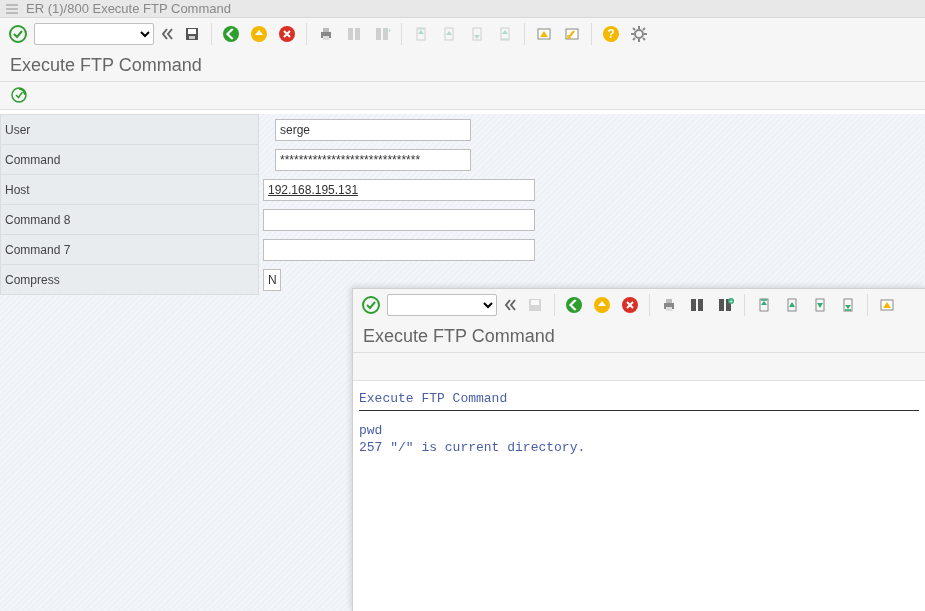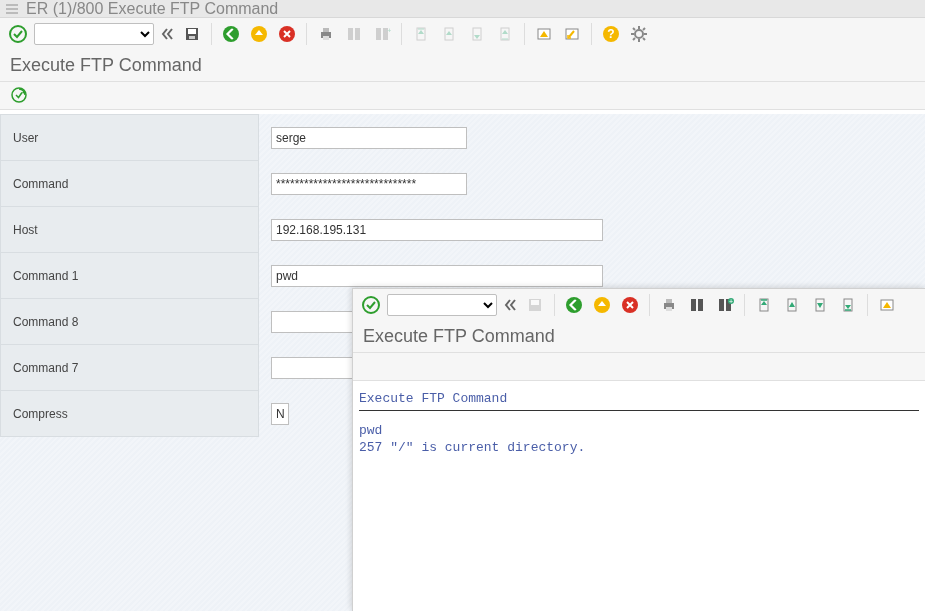--- a/index.html
+++ b/index.html
@@ -1,43 +1,43 @@
 <!DOCTYPE html>
 <html><head>
 <meta charset="utf-8">
 <style>
   * { box-sizing: border-box; }
   html, body { margin: 0; padding: 0; font-family: Arial, sans-serif; font-size: 12px; color: #444; }
   body { width: 925px; height: 611px; background: #fff; overflow: hidden; position: relative; }
 
   
-  .app-titlebar { height: 18px; background: #e8e8e8; border-bottom: 1px solid #d8d8d8; display: flex; align-items: center; padding: 0 6px; color: #888; font-size: 16px; gap: 8px; }
+  .app-titlebar { height: 18px; background: #e8e8e8; border-bottom: 1px solid #d8d8d8; display: flex; align-items: center; padding: 0 6px; color: #888; font-size: 13px; gap: 8px; }
   .menu-icon-lines { display: inline-flex; flex-direction: column; gap: 2px; }
   .menu-icon-lines span { display: block; width: 12px; height: 2px; background: #bbb; }
 
   .main-toolbar { height: 32px; background: #f6f6f6; display: flex; align-items: center; padding: 3px 6px; gap: 4px; }
 
   .tb-btn { display: inline-flex; align-items: center; justify-content: center; width: 24px; height: 24px; border-radius: 2px; cursor: default; }
   .tb-btn svg { display: block; }
   .tb-sep { width: 1px; height: 22px; background: #ddd; margin: 0 3px; }
 
   .cmd-input { width: 120px; height: 22px; border: 1px solid #bfbfbf; background: #fff; border-radius: 2px; }
   select.cmd-input { font-size: 12px; }
 
   .screen-title { height: 32px; display: flex; align-items: center; padding: 0 10px; font-size: 18px; color: #666; background: #f6f6f6; border-bottom: 1px solid #e0e0e0; }
   .app-toolbar { height: 28px; background: #f6f6f6; display: flex; align-items: center; padding: 0 8px; border-bottom: 1px solid #e0e0e0; }
 
   .form-area { background: repeating-linear-gradient(135deg, #f2f5f9 0px, #f2f5f9 2px, #eef2f7 2px, #eef2f7 4px); padding: 0; min-height: 500px; }
   .form-table { border-collapse: collapse; margin: 4px 0 0 0; }
-  .form-table td { padding: 12px; }
+  .form-table td { padding: 4px; }
   .field-label { background: #e8ecef; border: 1px solid #d8dde1; height: 22px; padding: 0 6px; width: 258px; font-size: 12px; color: #444; vertical-align: middle; }
   .field-input-cell { padding-left: 4px; }
   .field-input { height: 22px; border: 1px solid #bfbfbf; background: #fff; padding: 0 4px; font-family: Arial, sans-serif; font-size: 12px; color: #333; }
-  .w200 { width: 196px; }
-  .w300 { width: 332px; }
+  .w200 { width: 196px; margin-left: 12px; }
+  .w300 { width: 272px; text-decoration: underline; }
   .w20  { width: 18px; text-align: center; }
   .masked { letter-spacing: 0; }
 
   
   .overlay-window { position: absolute; left: 352px; top: 288px; width: 573px; height: 323px; background: #fff;
                     box-shadow: -1px -1px 6px rgba(0,0,0,0.15); border-top: 1px solid #d0d0d0; border-left: 1px solid #d0d0d0; }
   .overlay-window .main-toolbar { }
   .overlay-window .screen-title { }
   .overlay-window .result-area { padding: 10px 6px 6px 6px; font-family: "Courier New", monospace; font-size: 13px; color: #4a5ea8; }
   .overlay-window .result-header { border-bottom: 1px solid #333; padding-bottom: 4px; margin-bottom: 6px; }
@@ -206,24 +206,20 @@
     </tr>
     <tr>
       <td class="field-label">Command</td>
       <td class="field-input-cell"><input class="field-input w200 masked" value="******************************" style=""></td>
     </tr>
     <tr>
       <td class="field-label">Host</td>
       <td class="field-input-cell"><input class="field-input w300" value="192.168.195.131" style=""></td>
     </tr>
     <tr>
-      <td class="field-label">Command 1</td>
-      <td class="field-input-cell"><input class="field-input w300" value="pwd" style=""></td>
-    </tr>
-    <tr>
       <td class="field-label">Command 8</td>
       <td class="field-input-cell"><input class="field-input w300" value="" style=""></td>
     </tr>
     <tr>
       <td class="field-label">Command 7</td>
       <td class="field-input-cell"><input class="field-input w300" value="" style=""></td>
     </tr>
     <tr>
       <td class="field-label">Compress</td>
       <td class="field-input-cell"><input class="field-input w20" value="N" style=""></td>

